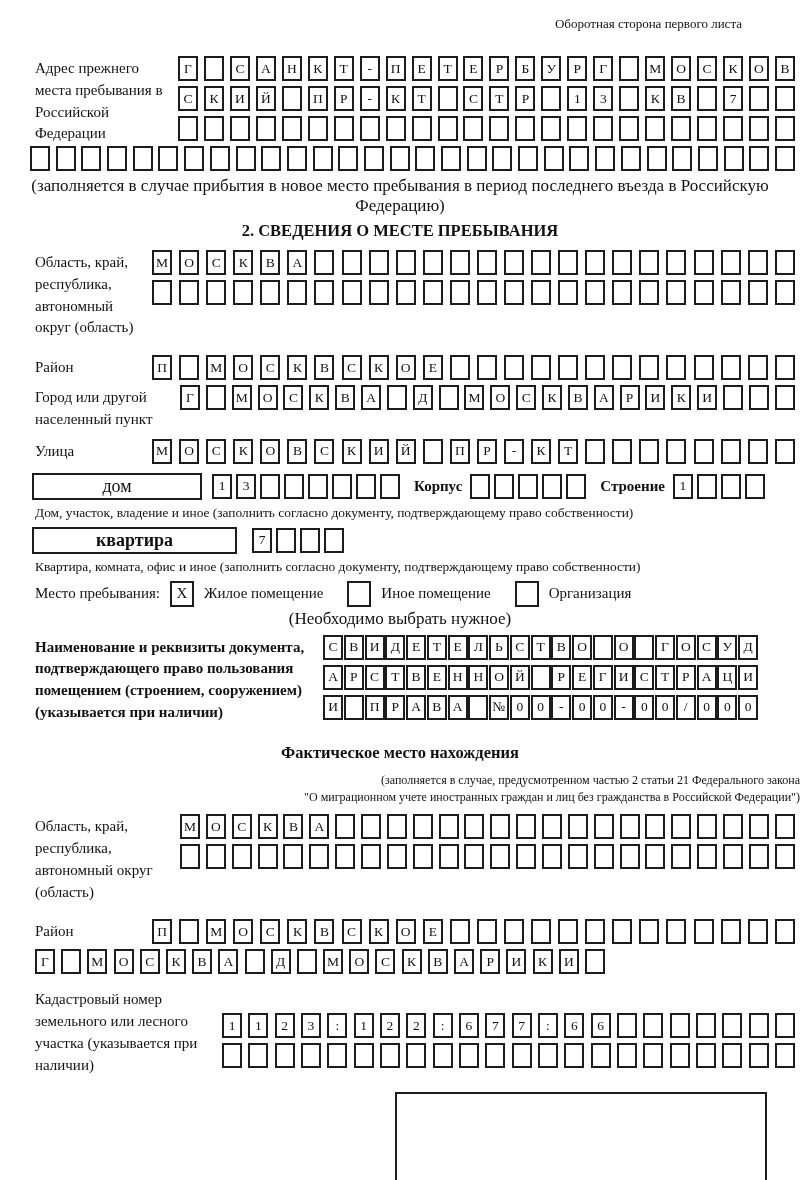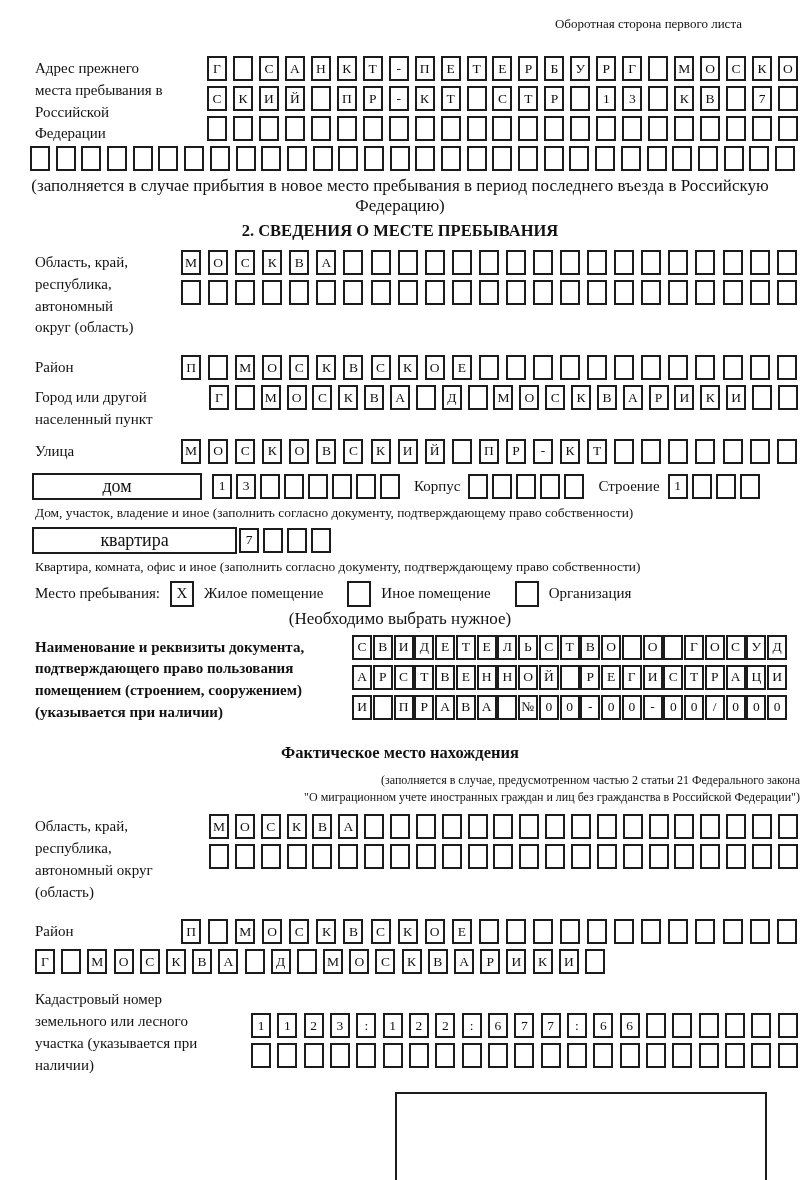--- a/index.html
+++ b/index.html
@@ -3,21 +3,21 @@
 <meta charset="utf-8">
 <style>
   * { margin:0; padding:0; box-sizing:border-box; }
   html,body { width:800px; }
   body {
     height:1180px; overflow:hidden; background:#ffffff; color:#111;
     font-family:"Liberation Serif","DejaVu Serif",serif; font-size:15px;
   }
   .corner-note { text-align:right; padding:16px 58px 0 0; font-size:13px; }
 
-  .field { position:relative; display:flex; align-items:flex-start; padding-left:35px;gap:29px; }
+  .field { position:relative; display:flex; align-items:flex-start; padding-left:35px; }
   .flabel { flex:none; line-height:1.45; font-size:15px; padding-top:2px; }
   .frows { display:flex; flex-direction:column; }
   .cellrow { display:flex; justify-content:space-between; margin-bottom:5px; }
   .cell {
     flex:none; width:20px; height:25px; border:2px solid #1c1c1c;
     display:flex; align-items:center; justify-content:center;
     font-size:13.5px; line-height:1; background:#fff;
   }
   .note-center { text-align:center; font-size:17px; margin:2px 0 5px; }
   .sec-title { text-align:center; font-weight:bold; font-size:16.5px; margin:5px 0 9px; }
@@ -37,23 +37,23 @@
   .w-cad-label { width:187px; }
   .row-cad { width:573px; }
   .pad-top-26 { padding-top:26px; }
 
   .inline-row { display:flex; align-items:center; padding-left:32px; margin:4px 0 5px; }
   .widebox {
     height:27px; border:2px solid #1c1c1c; display:flex;
     align-items:center; justify-content:center; font-size:18px;
   }
   .box-dom { width:170px; margin-right:10px; }
-  .box-kv { width:205px; margin-right:2px; }
+  .box-kv { width:205px; margin-right:15px;font-weight:bold; }
   .mini-cells { display:flex; gap:4px; }
-  .inline-label { margin:0 8px 0 14px; }
+  .inline-label { margin:0 8px 0 14px;font-weight:bold; }
   .caption { font-size:13.4px; padding-left:35px; margin:2px 0 6px; }
 
   .stay-row { display:flex; align-items:center; padding-left:35px; margin:5px 0 2px; gap:10px; }
   .checkbox {
     flex:none; width:24px; height:26px; border:2px solid #1c1c1c;
     display:flex; align-items:center; justify-content:center; font-size:15px;
   }
   .opt-gap { margin-left:14px; }
 
   .fact-note { text-align:right; font-size:12px; line-height:1.45; }

